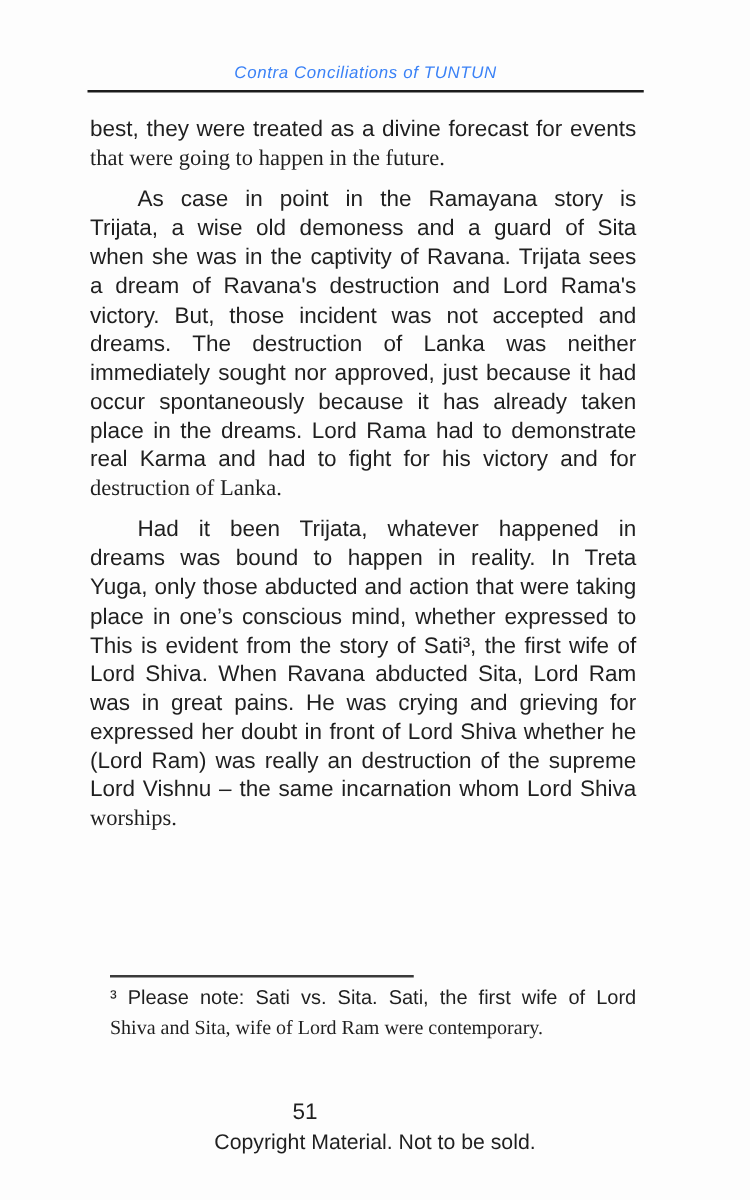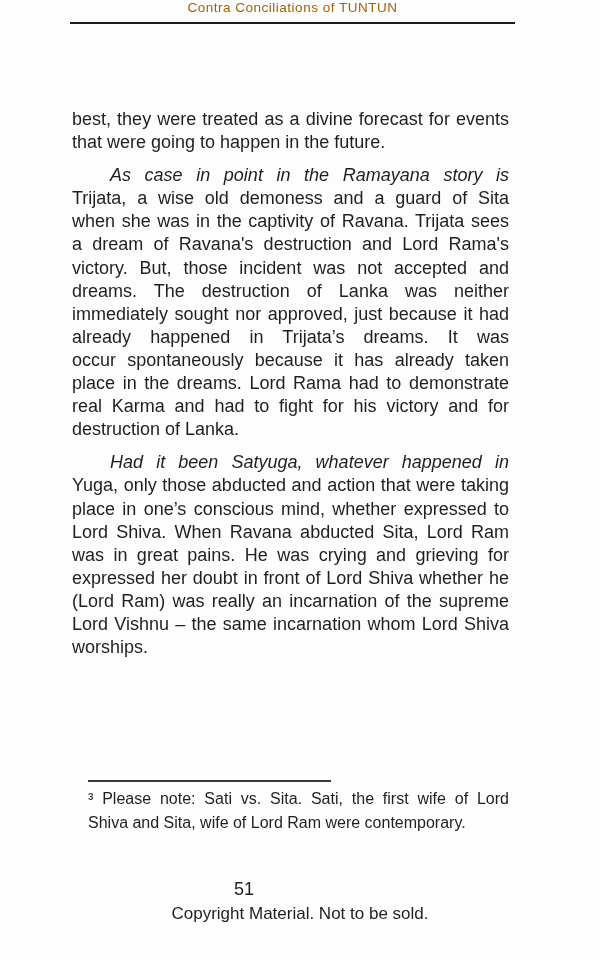--- a/index.html
+++ b/index.html
@@ -13,46 +13,48 @@
     color: #1f1f1f;
     overflow: hidden;
   }
   .header {
     position: absolute;
     top: 0;
     left: 70px;
     width: 445px;
   }
   .header-title {
+    padding-top: 50px;
     text-align: center;
     font-size: 13.5px;
     letter-spacing: 0.5px;
-    color: #a16207;
+    color: #3b82f6;
+    font-style: italic;
   }
   .header-rule {
     margin-top: 7px;
     border-bottom: 2px solid #1c1c1c;
   }
   .content {
     position: absolute;
     top: 92px;
     left: 72px;
     width: 437px;
     font-size: 18px;
     line-height: 23.1px;
   }
   .paragraph { margin-top: 10px; }
-  .paragraph:first-child { margin-top: 16px; }
+  .paragraph:first-child { margin-top: 0; }
   .line {
     text-align: justify;
     text-align-last: justify;
     white-space: normal;
   }
-  .line.para-end { text-align-last: left; }
-  .line.indent { padding-left: 38px; font-style: italic; }
+  .line.para-end { text-align-last: left; font-family: Liberation Serif, serif; }
+  .line.indent { padding-left: 38px; }
   .footnote-block {
     position: absolute;
     top: 780px;
     left: 88px;
     width: 421px;
     font-size: 16px;
     line-height: 23.5px;
   }
   .footnote-rule {
     width: 243px;
@@ -92,34 +94,35 @@
         <div class="line para-end">that were going to happen in the future.</div>
       </div>
       <div class="paragraph">
         <div class="line indent">As case in point in the Ramayana story is</div>
         <div class="line">Trijata, a wise old demoness and a guard of Sita</div>
         <div class="line">when she was in the captivity of Ravana. Trijata sees</div>
         <div class="line">a dream of Ravana's destruction and Lord Rama's</div>
         <div class="line">victory. But, those incident was not accepted and</div>
         <div class="line">dreams. The destruction of Lanka was neither</div>
         <div class="line">immediately sought nor approved, just because it had</div>
-        <div class="line">already happened in Trijata’s dreams. It was</div>
         <div class="line">occur spontaneously because it has already taken</div>
         <div class="line">place in the dreams. Lord Rama had to demonstrate</div>
         <div class="line">real Karma and had to fight for his victory and for</div>
         <div class="line para-end">destruction of Lanka.</div>
       </div>
       <div class="paragraph">
-        <div class="line indent">Had it been Satyuga, whatever happened in</div>
+        <div class="line indent">Had it been Trijata, whatever happened in</div>
+        <div class="line">dreams was bound to happen in reality. In Treta</div>
         <div class="line">Yuga, only those abducted and action that were taking</div>
         <div class="line">place in one’s conscious mind, whether expressed to</div>
+        <div class="line">This is evident from the story of Sati³, the first wife of</div>
         <div class="line">Lord Shiva. When Ravana abducted Sita, Lord Ram</div>
         <div class="line">was in great pains. He was crying and grieving for</div>
         <div class="line">expressed her doubt in front of Lord Shiva whether he</div>
-        <div class="line">(Lord Ram) was really an incarnation of the supreme</div>
+        <div class="line">(Lord Ram) was really an destruction of the supreme</div>
         <div class="line">Lord Vishnu – the same incarnation whom Lord Shiva</div>
         <div class="line para-end">worships.</div>
       </div>
     </div>
 
   <div class="footnote-block">
     <div class="footnote-rule"></div>
     <div>
         <div class="line">³ Please note: Sati vs. Sita. Sati, the first wife of Lord</div>
         <div class="line para-end">Shiva and Sita, wife of Lord Ram were contemporary.</div>

